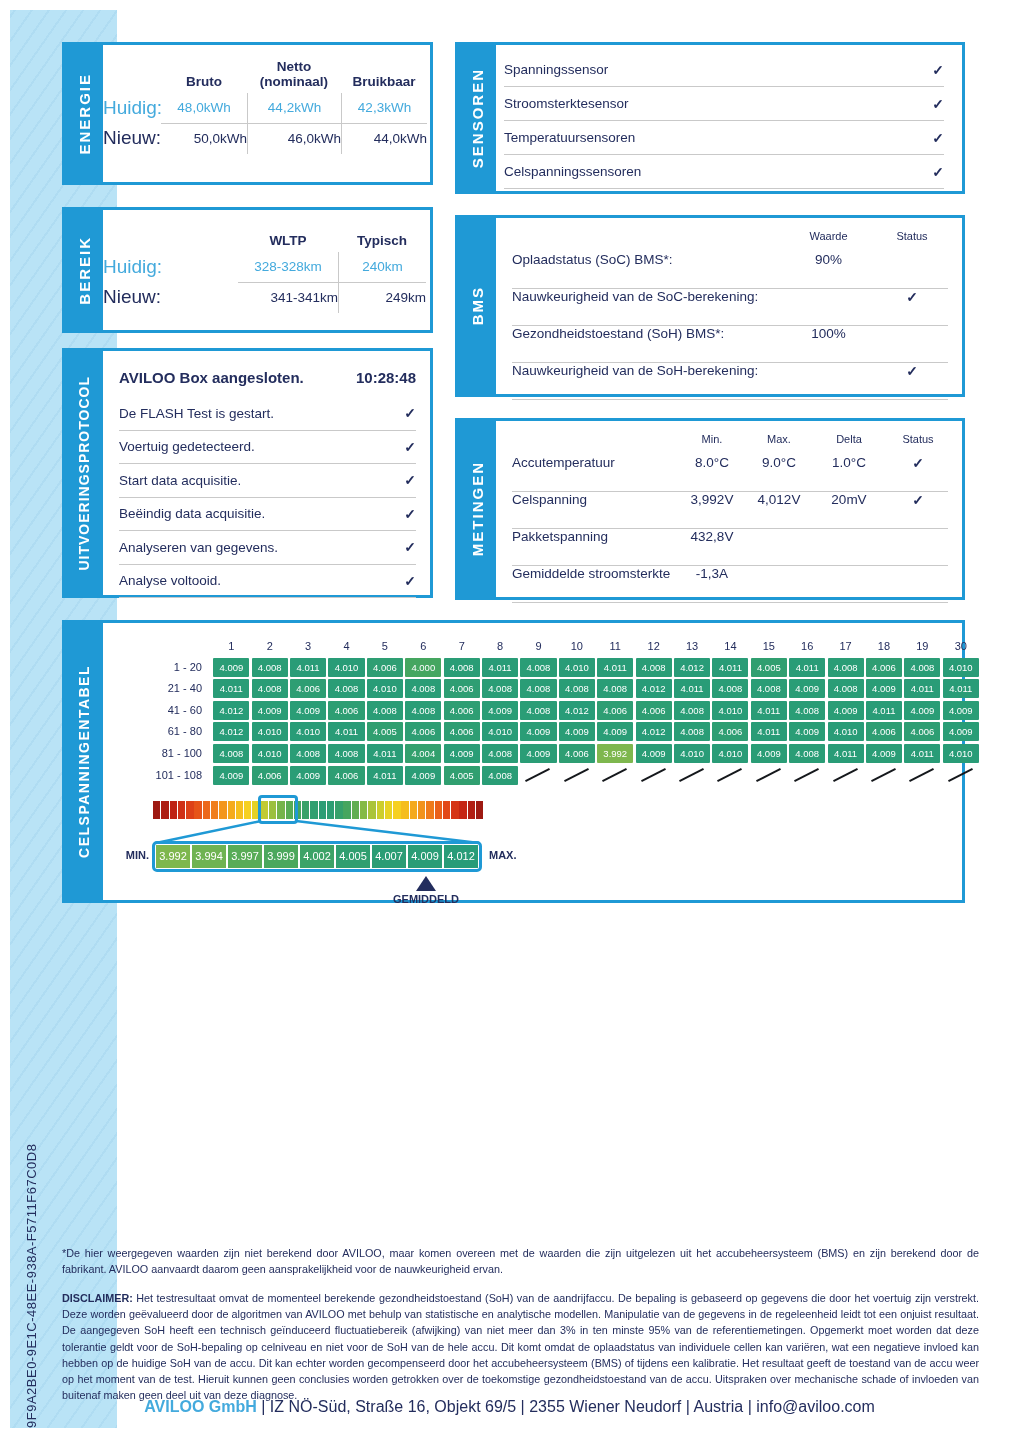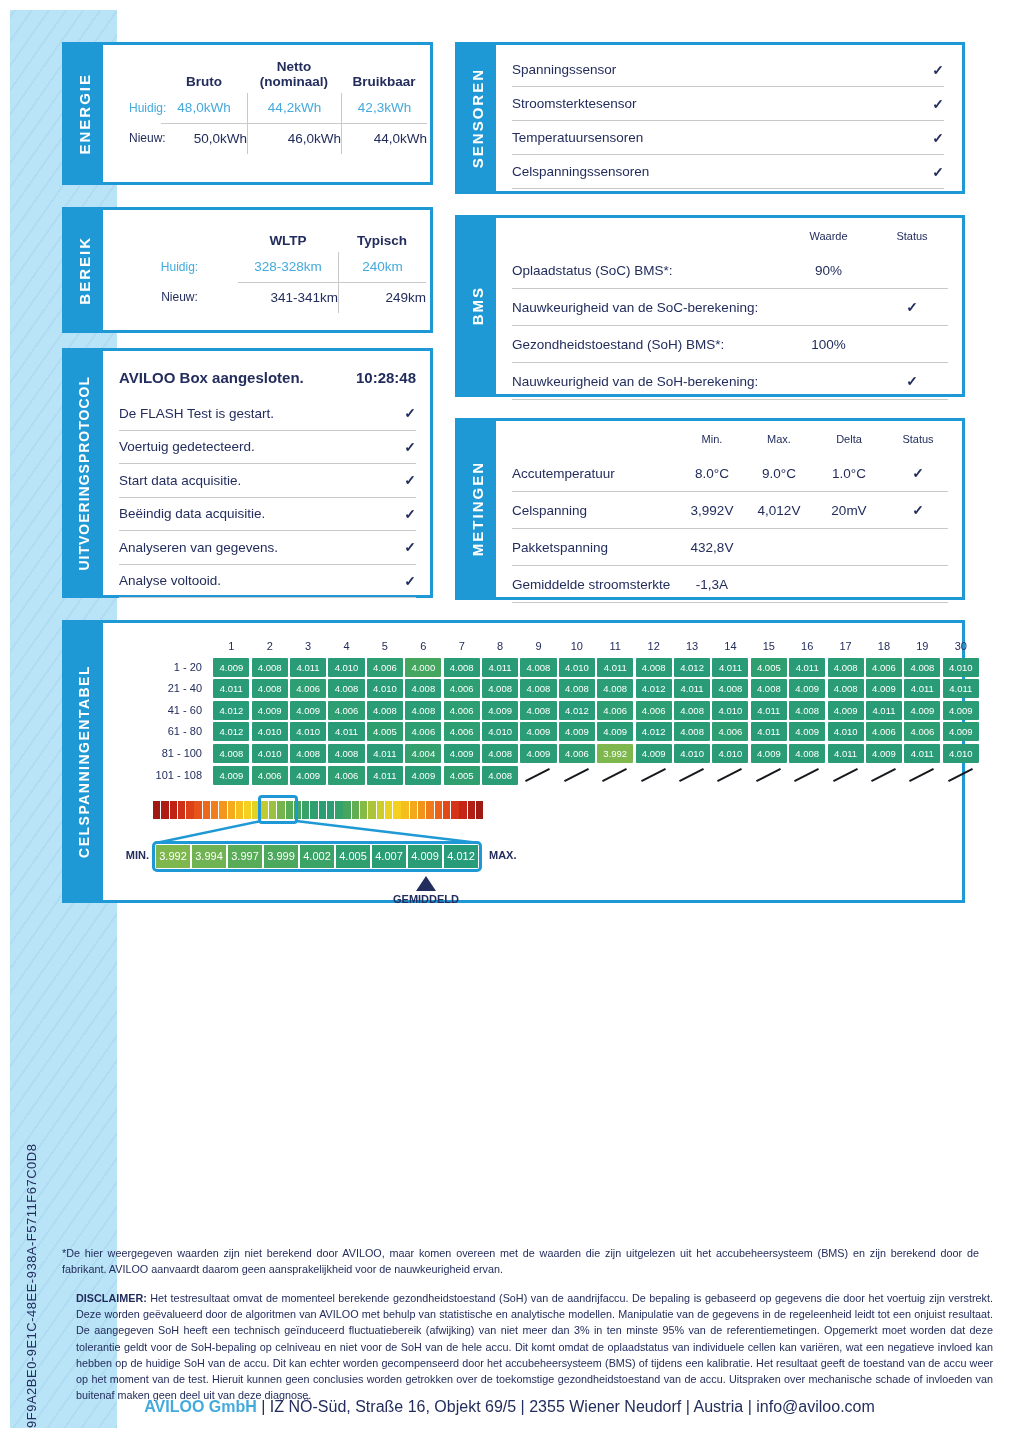--- a/index.html
+++ b/index.html
@@ -15,35 +15,35 @@
   .plabel span{writing-mode:vertical-rl;transform:rotate(180deg);font-weight:bold;
                font-size:15px;letter-spacing:2px;white-space:nowrap;}
   .pbody{flex:1;position:relative;box-sizing:border-box;}
   .check{color:#232d5d;font-weight:bold;font-size:14px;}
   
   .egrid{display:grid;grid-template-columns:58px 86px 94px 86px;padding-top:8px;}
   .bgrid{display:grid;grid-template-columns:135px 100px 88px;padding-top:12px;}
   .ehead{display:flex;align-items:flex-end;justify-content:center;text-align:center;
          font-weight:bold;font-size:13.5px;min-height:40px;padding-bottom:4px;box-sizing:border-box;}
   .bghead{min-height:30px;}
-  .erow-label{text-align:center;padding-right:8px;line-height:30px;font-size:12px;padding-left:26px;}
+  .erow-label{text-align:left;padding-right:8px;line-height:30px;font-size:19px;}
   .eval{text-align:center;line-height:30px;font-size:13.5px;}
   .hl{color:#44aadd;}
   .vl{border-left:1px solid #c9c9c9;}
   .ht{border-top:1px solid #c9c9c9;text-align:right;}
   
   .srow{display:flex;justify-content:space-between;align-items:center;height:33px;
-        border-bottom:1px solid #c9c9c9;margin:0 18px 0 16px;font-size:13.5px;}
+        border-bottom:1px solid #c9c9c9;margin:0 18px 0 8px;font-size:13.5px;}
   .prow{display:flex;justify-content:space-between;align-items:center;height:32.5px;
         border-bottom:1px solid #c9c9c9;margin:0 14px 0 16px;font-size:13.5px;}
   .prow.first{border-bottom:none;height:40px;font-weight:bold;font-size:15px;}
   .ptime{font-weight:bold;font-size:15px;}
   
   .bms-head,.met-head{display:flex;font-size:11px;margin:12px 14px 0 16px;height:22px;}
-  .brow,.mrow{display:flex;align-items:center;height:36px;border-bottom:1px solid #c9c9c9;
+  .brow,.mrow{display:flex;align-items:flex-start;height:36px;border-bottom:1px solid #c9c9c9;
               margin:0 14px 0 16px;font-size:13.5px;}
   .flex1{flex:1;}
   .col-waarde{width:95px;text-align:center;}
   .col-status{width:72px;text-align:center;}
   .col-min{width:72px;text-align:center;}
   .col-max{width:62px;text-align:center;}
   .col-delta{width:78px;text-align:center;}
   .col-mstatus{width:60px;text-align:center;}
   
   .ctab{position:absolute;left:44px;top:14px;display:grid;
@@ -62,21 +62,21 @@
              border-radius:5px;box-sizing:border-box;display:flex;gap:2px;padding:1px;background:#fff;}
   .lcell{width:34px;height:23px;line-height:23px;text-align:center;color:#fff;font-size:11px;}
   .minlab{position:absolute;left:2px;top:226px;width:44px;text-align:right;font-size:11px;font-weight:bold;}
   .maxlab{position:absolute;left:386px;top:226px;font-size:11px;font-weight:bold;}
   .tri{position:absolute;left:313px;top:253px;width:0;height:0;
        border-left:10px solid transparent;border-right:10px solid transparent;border-bottom:15px solid #232d5d;}
   .glabel{position:absolute;left:262px;top:270px;width:122px;text-align:center;font-size:11px;font-weight:bold;}
   
   .footnote{position:absolute;left:62px;top:1245px;width:917px;font-size:10.8px;line-height:1.5;
             text-align:justify;}
-  .disclaimer{position:absolute;left:76px;top:1290px;width:917px;font-size:10.8px;line-height:1.5;
+  .disclaimer{position:absolute;left:62px;top:1290px;width:917px;font-size:10.8px;line-height:1.5;
               text-align:justify;}
   .footer{position:absolute;left:0;top:1398px;width:1019px;text-align:center;font-size:16px;}
   .footer .co{color:#44aadd;font-weight:bold;}
   .docid{position:absolute;left:24px;top:1428px;transform:rotate(-90deg);transform-origin:0 0;
          white-space:nowrap;font-size:13px;letter-spacing:0.5px;color:#232d5d;}
 </style>
 </head>
 <body>
 
 <div class="strip"></div>

